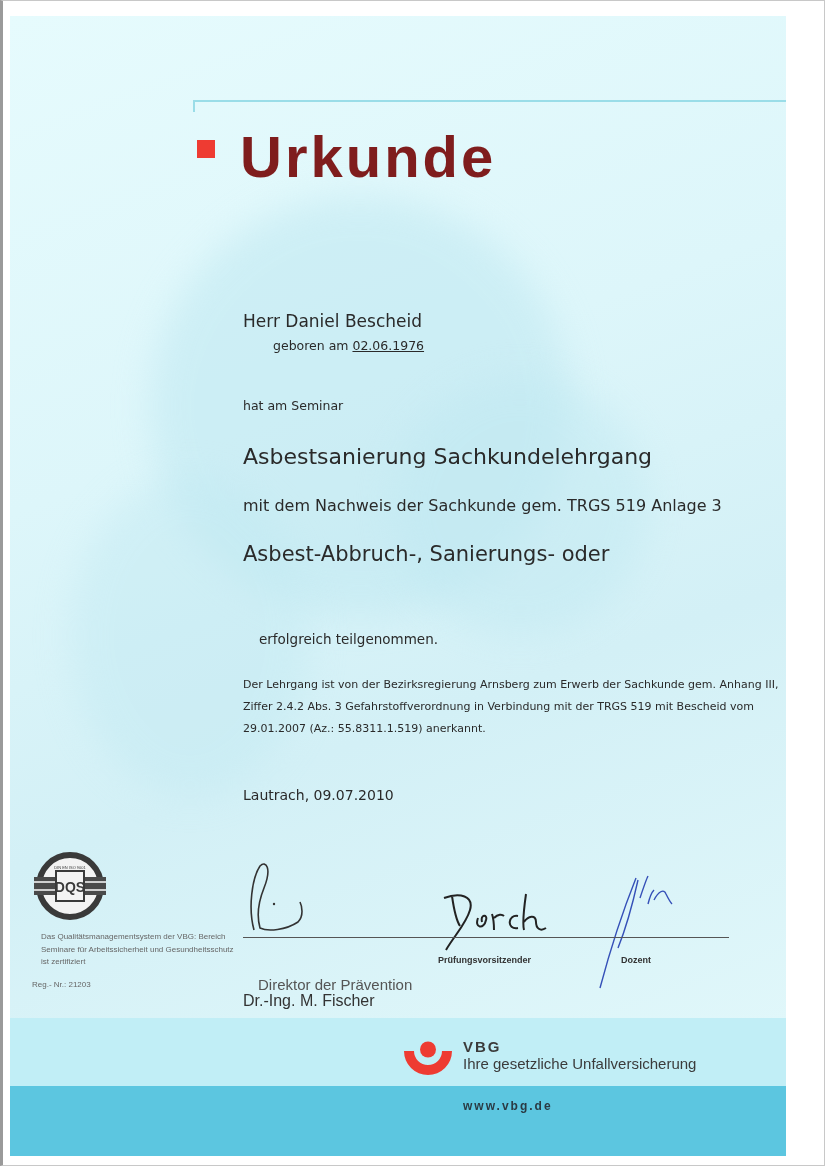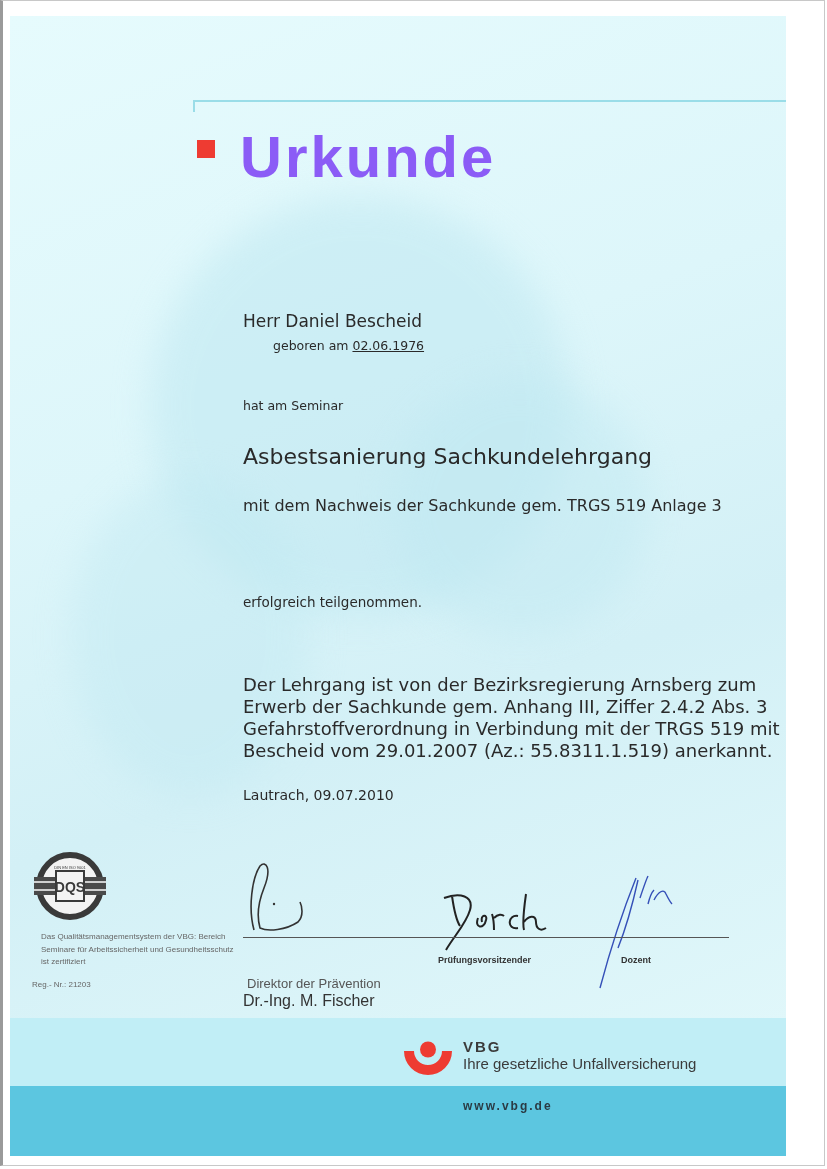--- a/index.html
+++ b/index.html
@@ -15,38 +15,38 @@
     position: absolute; left: 10px; top: 16px; width: 776px; height: 1140px;
     background: linear-gradient(160deg, #e6fbfd 0%, #ddf6fa 35%, #d3f0f6 60%, #e4f9fb 100%);
     overflow: hidden;
   }
   .photo-blob { position: absolute; border-radius: 50%; background: #bfe8f1; opacity: .55; filter: blur(18px); }
   .top-rule { position: absolute; left: 193px; top: 100px; width: 593px; height: 2px; background: #9adde8; }
   .top-rule-tick { position: absolute; left: 193px; top: 100px; width: 2px; height: 12px; background: #9adde8; }
   .red-square { position: absolute; left: 197px; top: 140px; width: 18px; height: 18px; background: #ee3b32; }
   .title {
     position: absolute; left: 240px; top: 128px; font-family: "Liberation Sans", sans-serif;
-    font-weight: bold; font-size: 58px; letter-spacing: 3px; color: #8b5cf6; line-height: 1;
+    font-weight: bold; font-size: 58px; letter-spacing: 3px; color: #7f1d1d; line-height: 1;
   }
   .text { position: absolute; left: 243px; font-family: "DejaVu Sans", sans-serif; color: #2a2a2a; white-space: nowrap; }
   .name { top: 311px; font-size: 17px; }
   .small { font-size: 12.5px; }
   .birth { top: 338px; margin-left: 30px; }
   .birth .date { text-decoration: underline; }
   .seminar-intro { top: 398px; }
   .course { top: 444px; font-size: 22px; }
   .proof { top: 496px; font-size: 16px; }
   .topic { top: 538px; font-size: 21px; line-height: 32px; }
-  .success { top: 594px; font-size: 13.5px; }
-  .para { top: 674px; font-size: 18px; line-height: 22px; white-space: normal; width: 540px; }
+  .success { top: 631px; font-size: 13.5px; margin-left: 16px; }
+  .para { top: 674px; font-size: 11px; line-height: 22px; white-space: normal; width: 540px; }
   .place { top: 787px; font-size: 14px; }
 
   .sig-line { position: absolute; left: 243px; top: 937px; width: 486px; height: 1px; background: #555; }
   .sig-name { position: absolute; left: 243px; top: 952px; font-family: "Liberation Sans", sans-serif; font-size: 16px; color: #333; margin-top: 40px; }
-  .sig-title { position: absolute; left: 247px; top: 976px; font-family: "Liberation Sans", sans-serif; font-size: 13px; color: #555; }
+  .sig-title { position: absolute; left: 258px; top: 976px; font-family: "Liberation Sans", sans-serif; font-size: 15px; color: #555; }
   .sig-role { position: absolute; top: 955px; font-family: "Liberation Sans", sans-serif; font-size: 9px; font-weight: bold; color: #333; }
   .sig-role.pruef { left: 438px; }
   .sig-role.dozent { left: 621px; }
   .signature { position: absolute; }
 
   .cert-badge { position: absolute; left: 32px; top: 851px; width: 76px; height: 70px; }
   .cert-text { position: absolute; left: 41px; top: 931px; font-family: "Liberation Sans", sans-serif; font-size: 8px; line-height: 12.5px; color: #666; width: 200px; }
   .reg-nr { position: absolute; left: 32px; top: 980px; font-family: "Liberation Sans", sans-serif; font-size: 8px; color: #666; }
 
   .band-light { position: absolute; left: 0; top: 1002px; width: 776px; height: 68px; background: #c1eef6; }
@@ -73,20 +73,21 @@
 <div class="title">Urkunde</div>
 
 <div class="text name">Herr  Daniel Bescheid</div>
 <div class="text small birth">
   <span>geboren am </span><span class="date">02.06.1976</span>
 </div>
 <div class="text small seminar-intro">hat am Seminar</div>
 <div class="text course">Asbestsanierung Sachkundelehrgang</div>
 <div class="text proof">mit dem Nachweis der Sachkunde gem. TRGS 519 Anlage 3</div>
 <div class="text topic">
+  <div>Asbest-Abbruch-, Sanierungs- oder</div>
 </div>
 <div class="text success">erfolgreich teilgenommen.</div>
 <div class="text para">Der Lehrgang ist von der Bezirksregierung Arnsberg zum Erwerb der Sachkunde gem. Anhang III, Ziffer 2.4.2 Abs. 3 Gefahrstoffverordnung in Verbindung mit der TRGS 519 mit Bescheid vom 29.01.2007 (Az.: 55.8311.1.519) anerkannt.</div>
 <div class="text place">Lautrach, 09.07.2010</div>
 
 <svg class="signature" style="left:246px;top:858px;" width="70" height="76" viewBox="0 0 70 76">
   <path d="M8 72 C 2 50, 6 20, 14 8 C 20 2, 26 10, 18 30 C 14 40, 10 56, 14 70 C 22 74, 40 72, 52 64 C 58 58, 56 48, 54 44" fill="none" stroke="#333" stroke-width="1.6"></path>
   <circle cx="28" cy="46" r="1.2" fill="#333"></circle>
 </svg>
 <svg class="signature" style="left:434px;top:888px;" width="116" height="66" viewBox="0 0 116 66">

